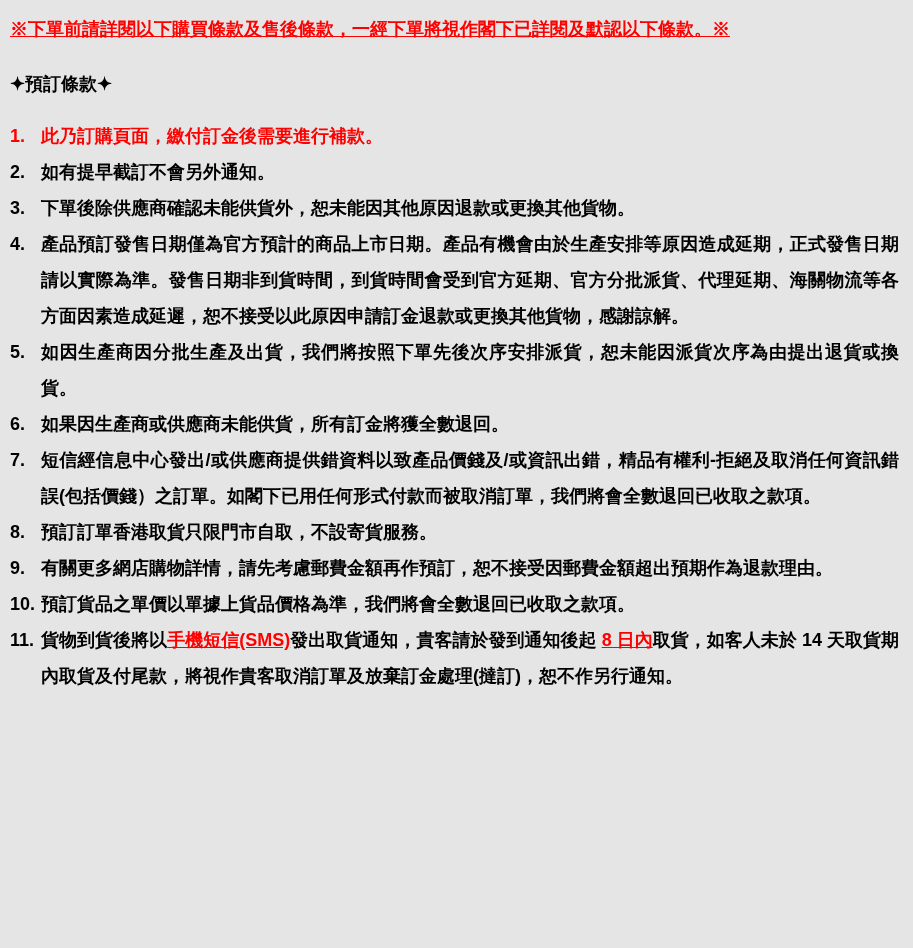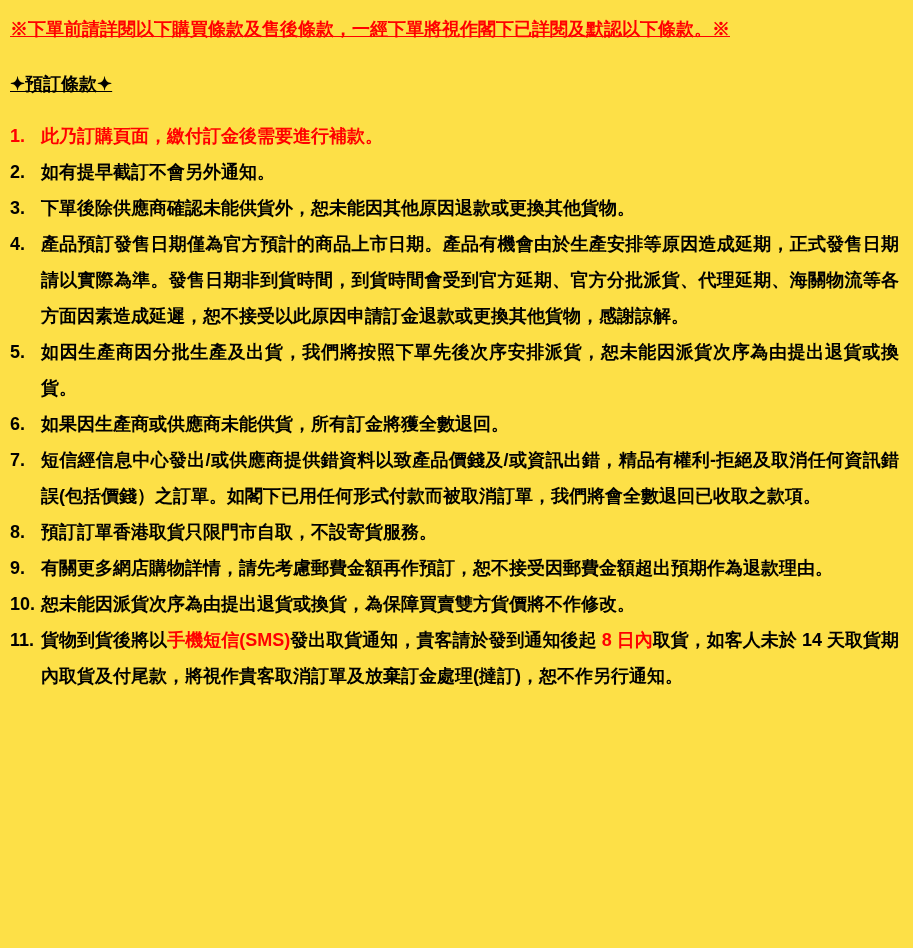--- a/index.html
+++ b/index.html
@@ -6,37 +6,36 @@
     margin: 0;
     padding: 0;
     background: #ffffff;
     font-family: "Liberation Sans", sans-serif;
   }
   .page {
     width: 913px;
     min-height: 948px;
     box-sizing: border-box;
     padding: 12px 14px 20px 10px;
-    background: #fde047;
+    background: #e5e5e5;
     color: #000000;
     font-weight: bold;
   }
   .title {
     color: #ff0000;
     font-size: 18px;
     font-weight: bold;
     text-decoration: underline;
     margin: 4px 0 0 0;
     line-height: 1.5;
   }
   .section-header {
     color: #000000;
     font-size: 18px;
     font-weight: bold;
-    text-decoration: underline;
     margin: 28px 0 0 0;
     line-height: 1.5;
   }
   .terms-list {
     list-style: none;
     margin: 20px 0 0 0;
     padding: 0;
   }
   .term-item {
     display: flex;
@@ -46,21 +45,21 @@
   }
   .term-item .num {
     flex: 0 0 31px;
     text-align: left;
   }
   .term-item .text {
     flex: 1;
     text-align: justify;
   }
   .red { color: #ff0000; }
-  .underline { }
+  .underline { text-decoration: underline; }
   a.link {
     color: #0000ff;
     text-decoration: underline;
     cursor: pointer;
   }
 </style>
 </head>
 <body>
 
 <div class="page">
@@ -100,20 +99,20 @@
       <li class="term-item">
         <span class="num">8.</span>
         <span class="text"><span class="">預訂訂單香港取貨只限門市自取，不設寄貨服務。</span></span>
       </li>
       <li class="term-item">
         <span class="num">9.</span>
         <span class="text"><span class="">有關更多網店購物詳情，請先考慮郵費金額再作預訂，恕不接受因郵費金額超出預期作為退款理由。</span></span>
       </li>
       <li class="term-item">
         <span class="num">10.</span>
-        <span class="text"><span class="">恕未能因派貨次序為由提出退貨或換貨，為保障買賣雙方貨價將不作修改。</span></span>
+        <span class="text"><span class="">預訂貨品之單價以單據上貨品價格為準，我們將會全數退回已收取之款項。</span></span>
       </li>
       <li class="term-item">
         <span class="num">11.</span>
         <span class="text"><span class="">貨物到貨後將以</span><span class="red underline">手機短信(SMS)</span><span class="">發出取貨通知，貴客請於發到通知後起 </span><span class="red underline">8 日內</span><span class="">取貨，如客人未於 14 天取貨期內取貨及付尾款，將視作貴客取消訂單及放棄訂金處理(撻訂)，恕不作另行通知。</span></span>
       </li>
     </ol>
 </div>
 
 </body></html>

